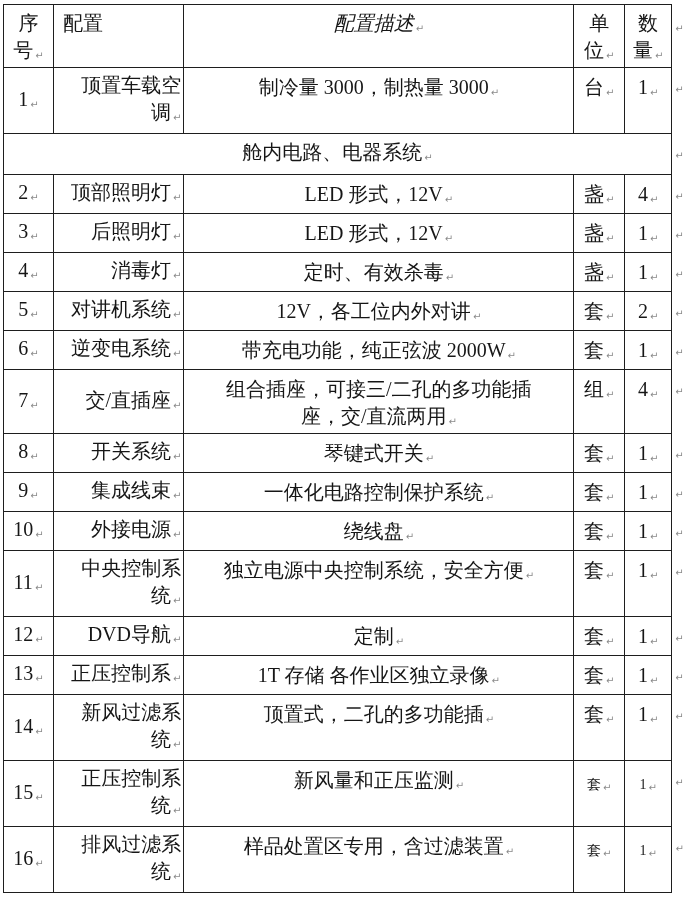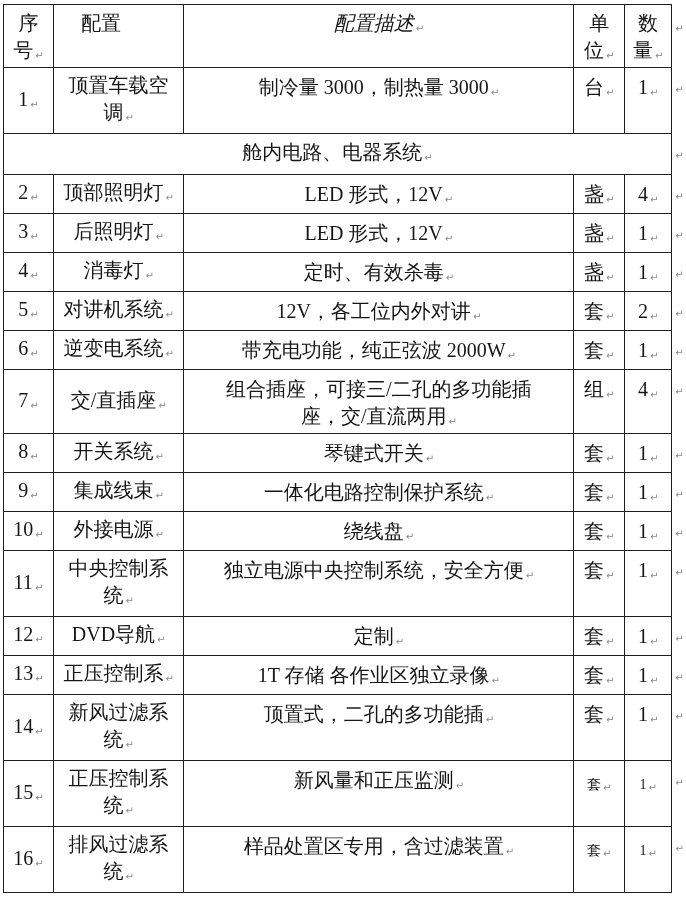--- a/index.html
+++ b/index.html
@@ -22,30 +22,30 @@
     padding: 0;
     font-weight: normal;
     font-size: 20px;
     line-height: 27px;
     overflow: hidden;
   }
   
   tr.hdr { height: 58px; }
   tr.hdr th { vertical-align: top; padding-top: 5px; }
   .h-no   { text-align: center; white-space: pre-line; }
-  .h-name { text-align: left; padding-left: 27px; }
+  .h-name { text-align: left; padding-left: 9px; }
   .h-desc { text-align: center; font-style: italic; }
   .h-unit, .h-qty { text-align: center; white-space: pre-line; }
   
   tr.section { height: 41px; }
   tr.section td.sec { text-align: center; vertical-align: middle; }
   
   tr.item { height: 38px; }
   .c-no   { text-align: center; vertical-align: middle; }
-  .c-name { text-align: center; vertical-align: middle; white-space: pre-line; padding: 4px 2px; }
+  .c-name { text-align: right; vertical-align: middle; white-space: pre-line; padding: 4px 2px; }
   .c-desc { text-align: center; vertical-align: top; padding-top: 6px; white-space: pre-line; }
   .c-unit, .c-qty { text-align: center; vertical-align: top; padding-top: 6px; }
   .c-unit.small .t, .c-qty.small .t { font-size: 14px; line-height: 18px; }
   .c-unit.small, .c-qty.small { padding-top: 8px; }
   
   td.c-end, th.c-end {
     border: none;
     vertical-align: top;
     text-align: center;
     padding-top: 3px;

